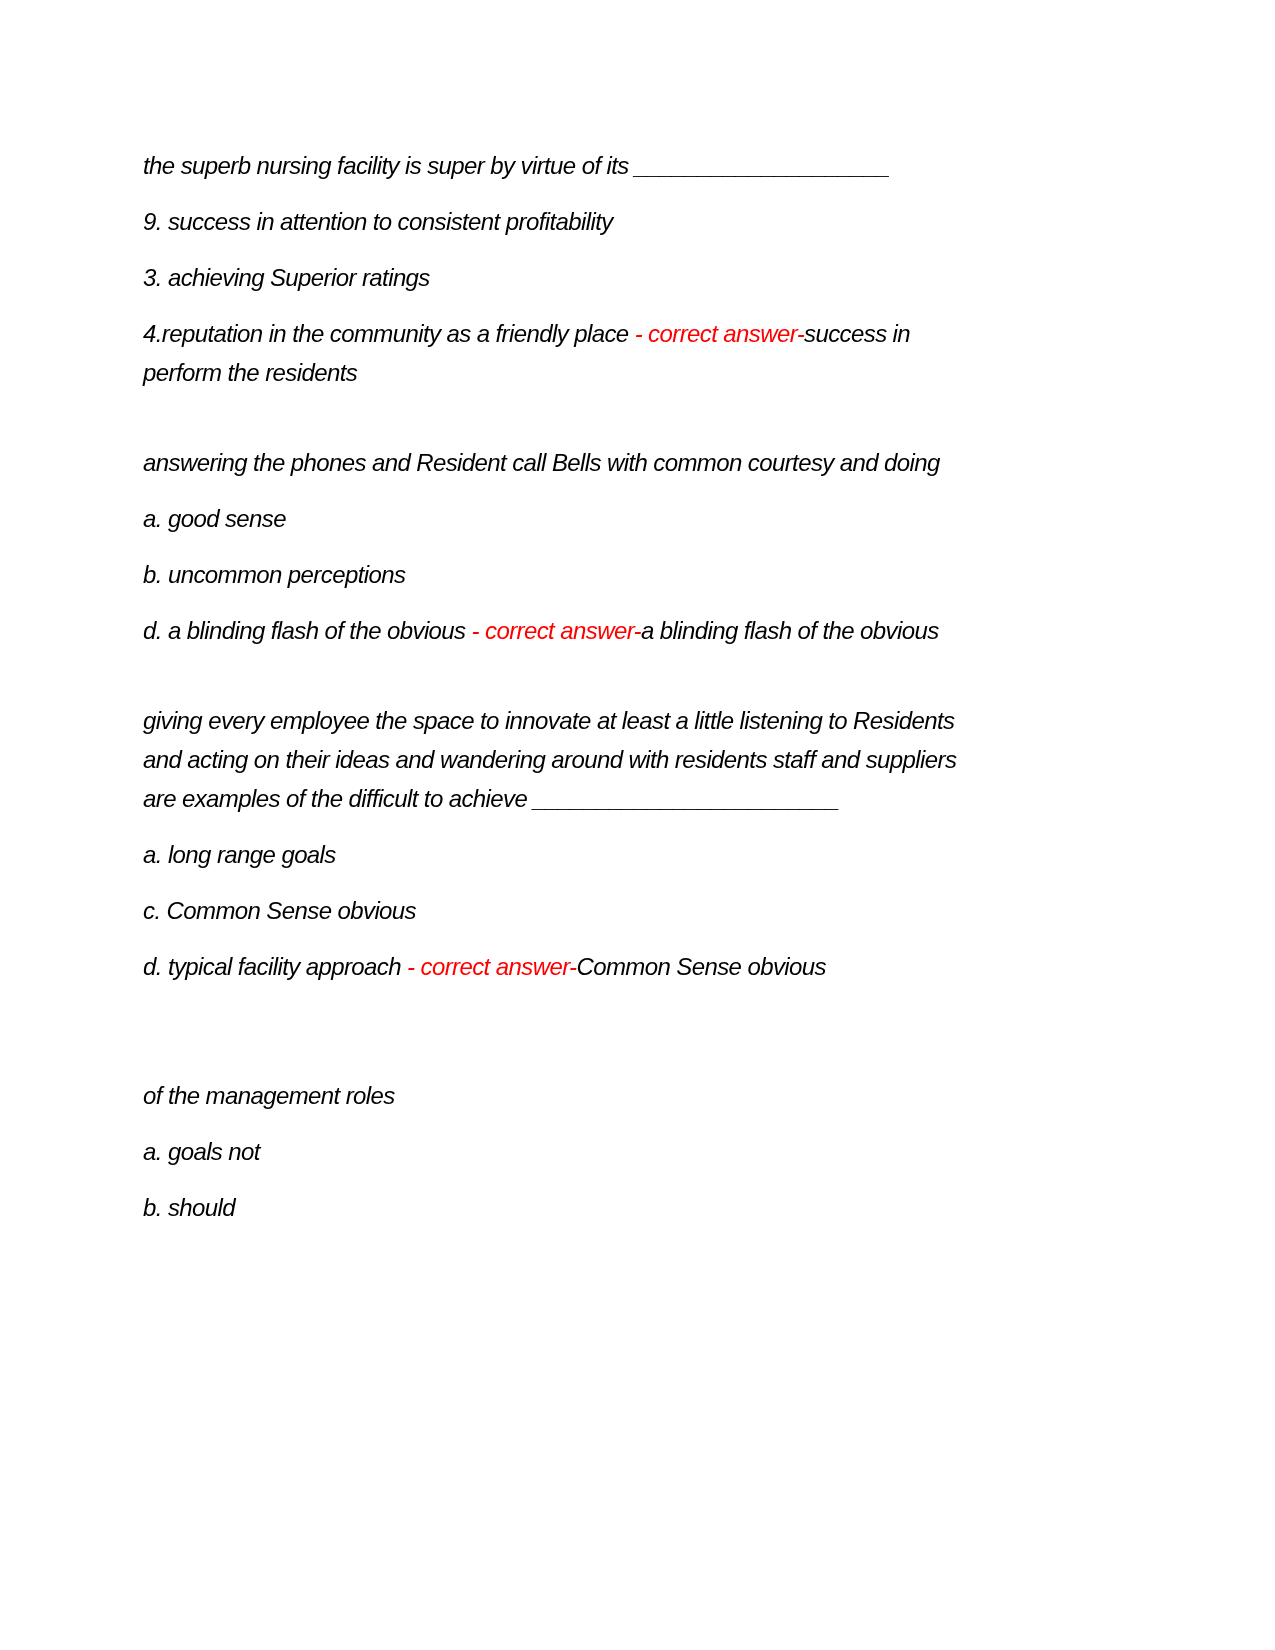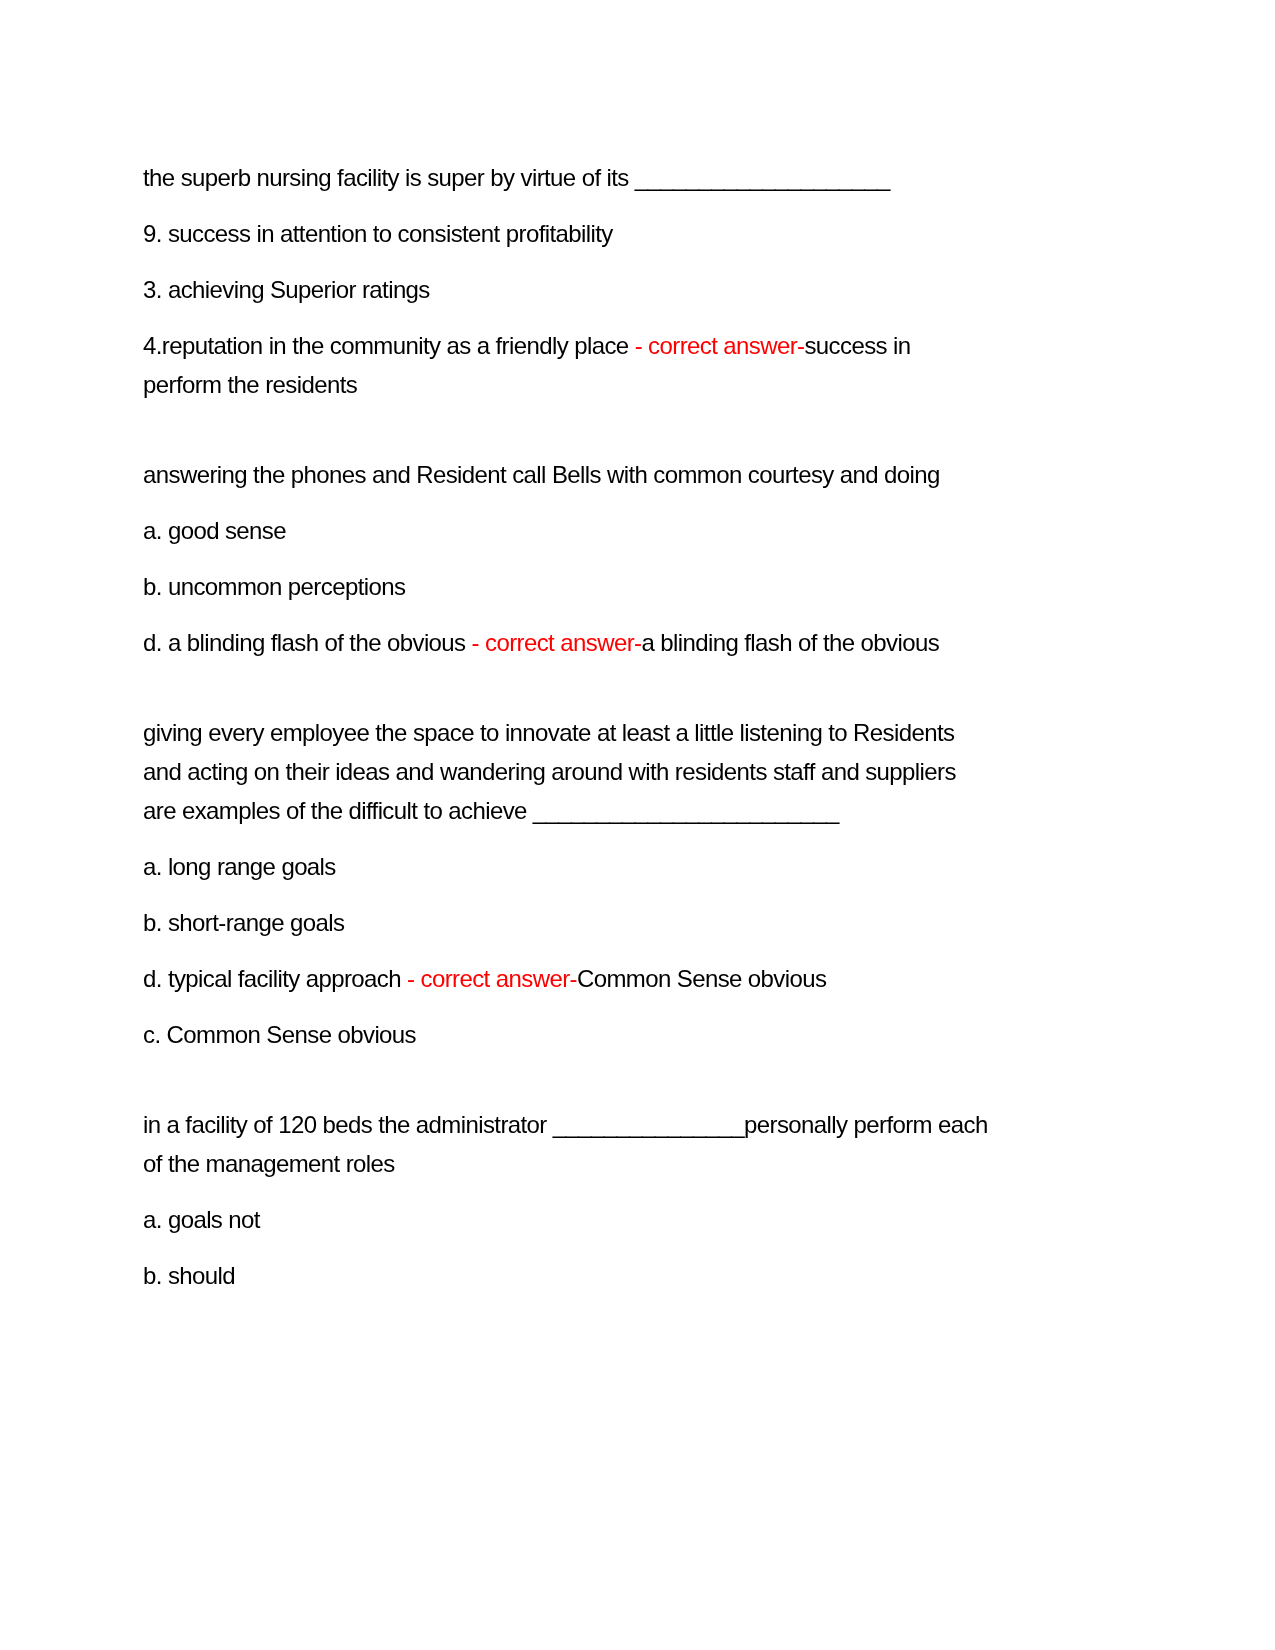--- a/index.html
+++ b/index.html
@@ -23,21 +23,22 @@
     left: 143px;
     top: 146px;
     width: 1010px;
     font-family: "Liberation Sans", sans-serif;
     font-size: 24px;
     line-height: 39px;
     letter-spacing: -0.6px;
     color: var(--fg);
   }
   main.doc-page p {
-    margin: 12px 0 17px 0;
+    margin: 0 0 17px 0;
+    font-style: italic;
   }
   .question-block {
     margin-bottom: 51px;
   }
   .red {
     color: var(--correct);
   }
 </style>
 </head>
 <body>
@@ -51,22 +52,21 @@
     </div>
     <div class="question-block">
       <p><span>answering the phones and Resident call Bells with common courtesy and doing</span><br></p>
       <p><span>a. good sense</span></p>
       <p><span>b. uncommon perceptions</span></p>
       <p><span>d. a blinding flash of the obvious </span><span class="red">- correct answer-</span><span>a blinding flash of the obvious</span></p>
     </div>
     <div class="question-block">
       <p><span>giving every employee the space to innovate at least a little listening to Residents</span><br><span>and acting on their ideas and wandering around with residents staff and suppliers</span><br><span>are examples of the difficult to achieve ________________________</span></p>
       <p><span>a. long range goals</span></p>
-      <p><span>b. short-range goals</span></p>
+      <p><span>c. Common Sense obvious</span></p>
       <p><span>d. typical facility approach </span><span class="red">- correct answer-</span><span>Common Sense obvious</span></p>
-      <p><span>c. Common Sense obvious</span></p>
     </div>
     <div class="question-block">
-      <p><span>in a facility of 120 beds the administrator _______________personally perform each</span><br><span>of the management roles</span></p>
+      <p><br><span>of the management roles</span></p>
       <p><span>a. goals not</span></p>
       <p><span>b. should</span></p>
     </div>
   </main>
 
 </body></html>

